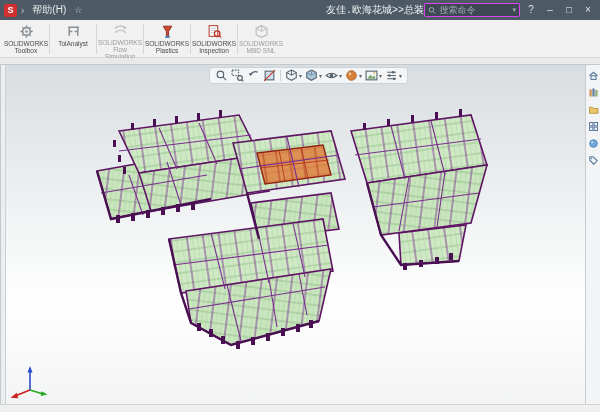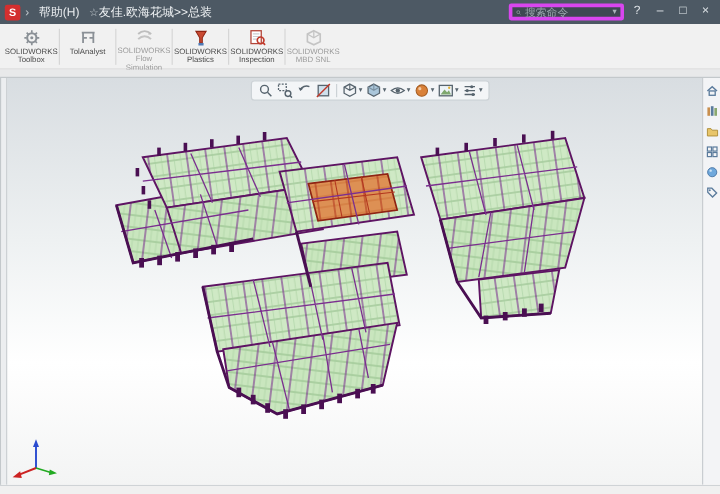--- a/index.html
+++ b/index.html
@@ -9,24 +9,24 @@
 
   
   .titlebar { height:20px; background:#4d5964; color:#e8ebee; display:flex; align-items:center;
     font-size:10px; padding:0 4px; flex:0 0 auto; }
   .tb-left { display:flex; align-items:center; gap:4px; }
   .sw-logo { width:13px; height:13px; background:#d32f2f; border-radius:2px; color:#fff;
     font-size:9px; font-weight:bold; text-align:center; line-height:13px; }
   .menu-expand { color:#c2c9ce; font-size:10px; }
   .menu-item { padding:2px 4px; cursor:default;text-align:right; }
   .pin-star { color:#c2c9ce; font-size:9px; }
-  .tb-title { flex:1; text-align:left; font-size:10px; color:#f0f3f5; white-space:nowrap;
-    overflow:hidden; text-overflow:ellipsis; }
+  .tb-title { flex:1; text-align:right; font-size:10px; color:#f0f3f5; white-space:nowrap;
+    overflow:hidden; text-overflow:ellipsis;font-family:Liberation Mono, monospace; }
   .tb-right { display:flex; align-items:center; gap:3px; }
-  .searchbox { display:flex; align-items:center; background:#3e4852; border:3px solid #d946ef;
+  .searchbox { display:flex; align-items:center; background:#3e4852; border:1px solid #d946ef;
     border-radius:2px; height:14px; width:96px; padding:0 3px; gap:3px; }
   .searchbox input { background:transparent; border:none; outline:none; color:#cfd6db;
     font-size:9px; width:70px; font-family:inherit; }
   .searchbox input::placeholder { color:#9aa5ad; }
   .sb-caret { font-size:7px; color:#aab3ba; }
   .tb-btn { width:16px; height:14px; text-align:center; line-height:13px; font-size:10px;
     color:#dfe4e8; cursor:default; }
 
   
   .ribbon { height:38px; background:#f1f1f1; border-bottom:1px solid #d9d9d9; display:flex;

